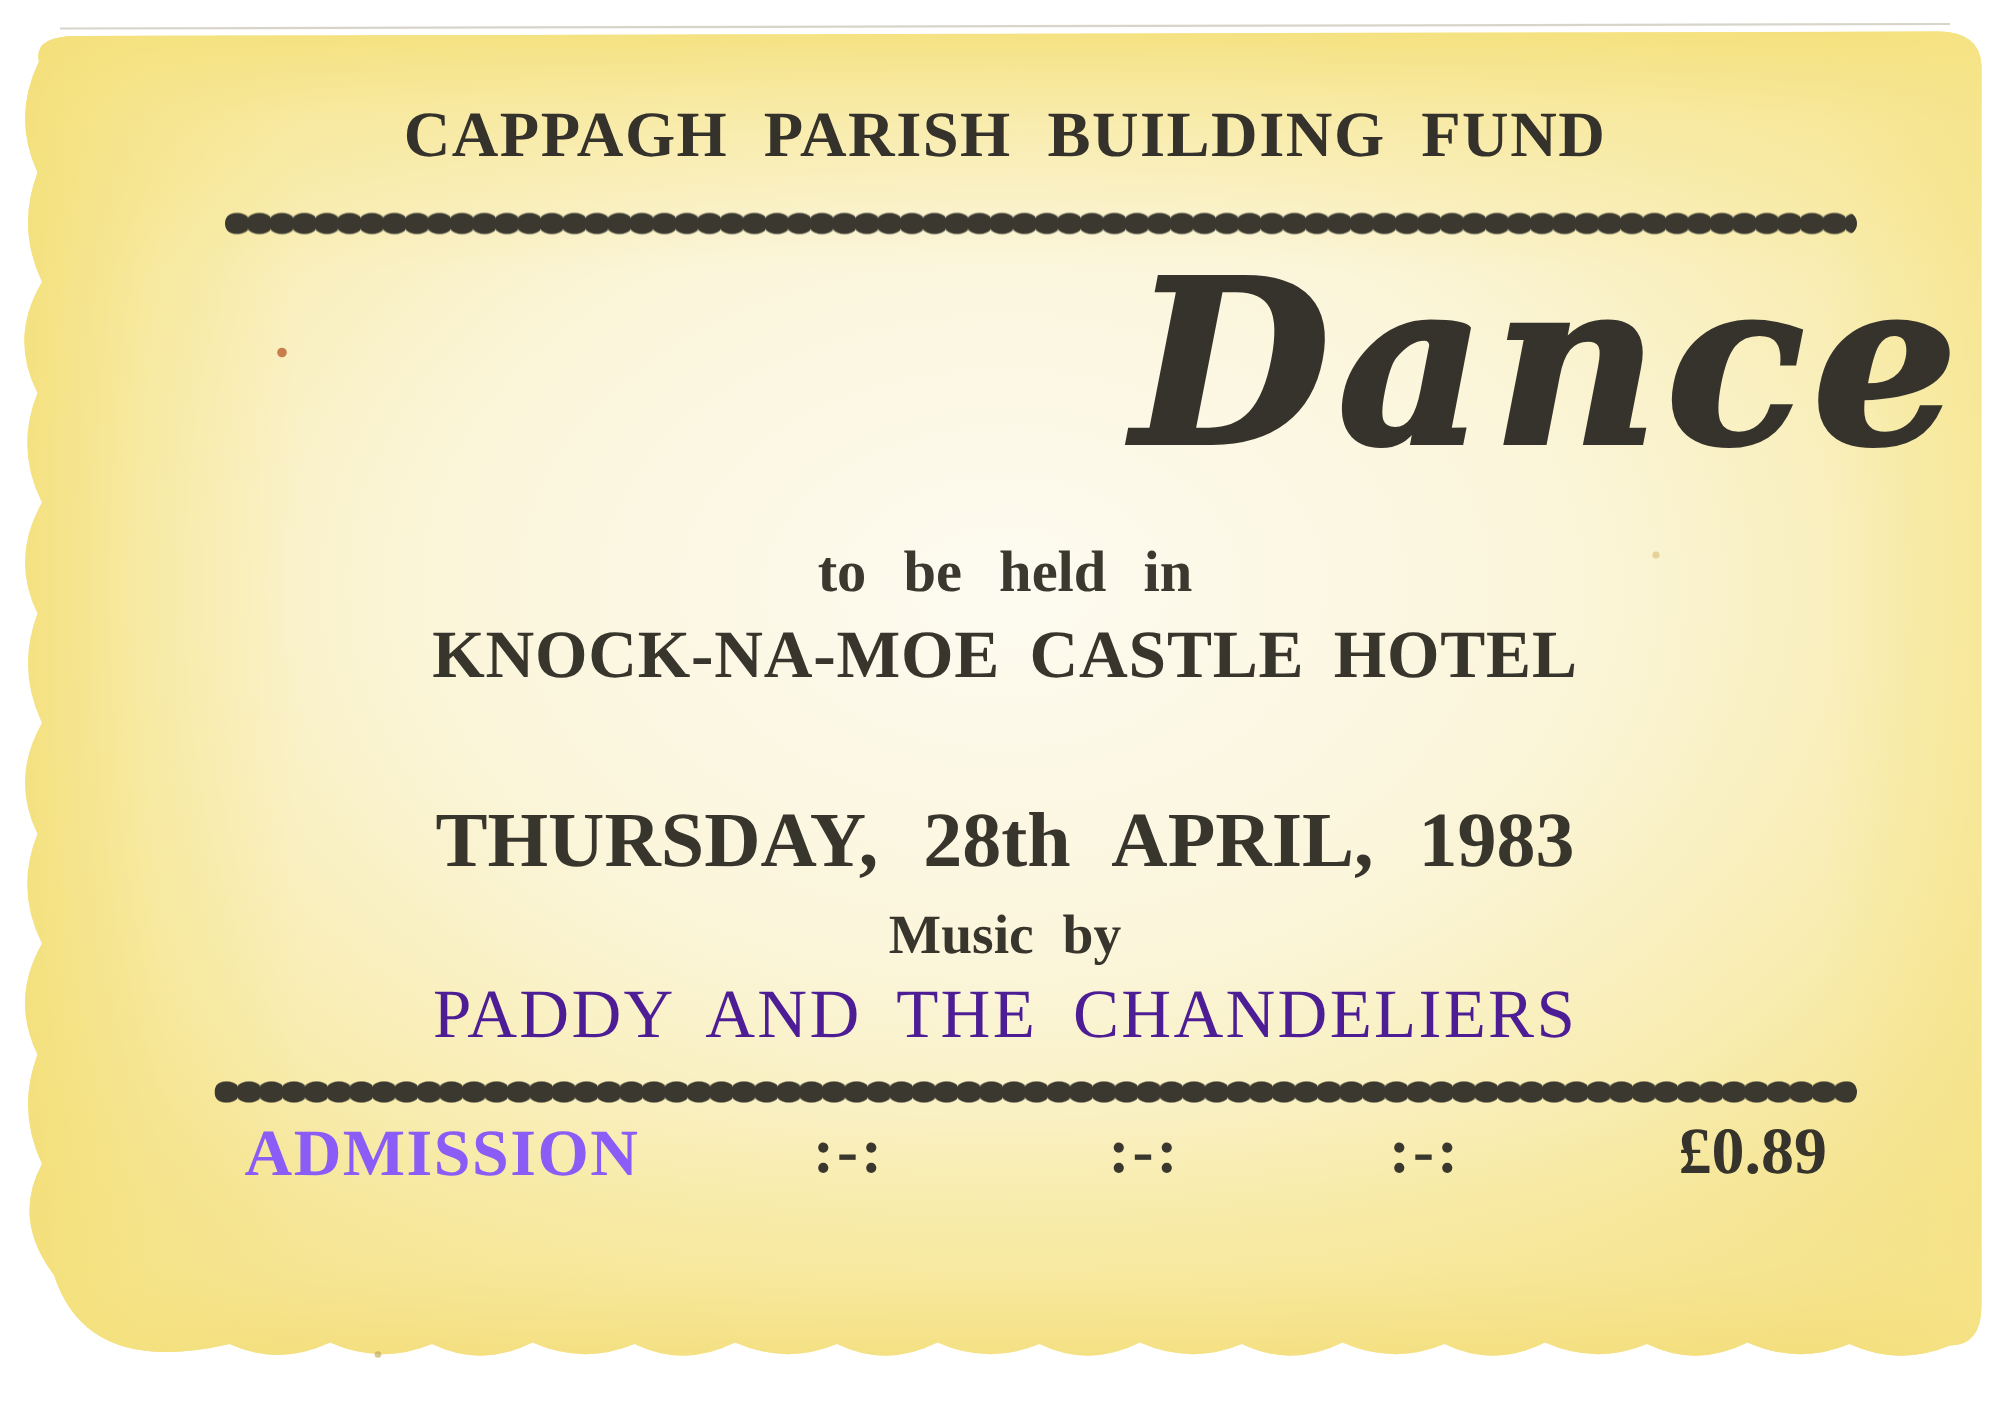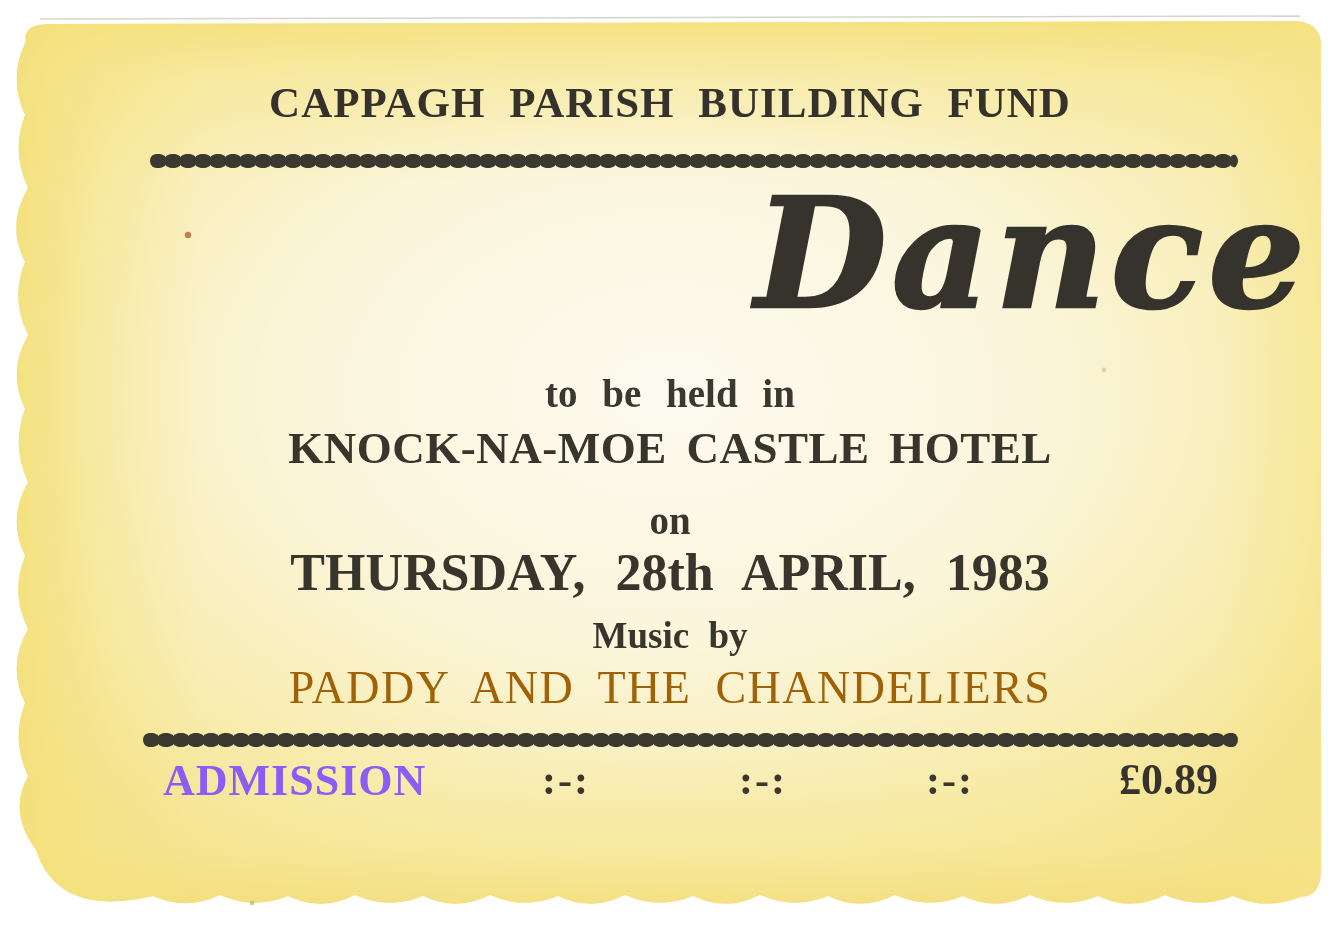--- a/index.html
+++ b/index.html
@@ -19,21 +19,21 @@
   }
   .card-svg {
     position: absolute;
     left: 0; top: 0;
     width: 1337px;
     height: 948px;
   }
   .content {
     position: absolute;
     left: 30px;
-    top: 12px;
+    top: 0;
     width: 1280px;
     height: 764px;
     color: #38352c;
   }
   .line {
     position: absolute;
     left: 0;
     width: 100%;
     text-align: center;
     line-height: 1;
@@ -98,21 +98,21 @@
     font-size: 37px;
     font-weight: bold;
     word-spacing: 10px;
   }
   .band {
     top: 653px;
     font-size: 46px;
     font-weight: normal;
     word-spacing: 11px;
     letter-spacing: 1.5px;
-    color: #a16207;
+    color: #4c1d95;
   }
   .adm-label {
     position: absolute;
     left: 133px;
     top: 747px;
     font-size: 44px;
     font-weight: bold;
     letter-spacing: 1px;
     line-height: 1;
     color: #8b5cf6;
@@ -219,21 +219,20 @@
     <div class="line org">CAPPAGH PARISH BUILDING FUND</div>
 
     <div class="rope rope1"></div>
 
     <div class="line dance">Dance</div>
 
     <div class="line venue">KNOCK-NA-MOE CASTLE HOTEL</div>
 
     <div class="line held">to be held in</div>
 
-    <div class="line on-label">on</div>
 
     <div class="line date">THURSDAY, 28th APRIL, 1983</div>
 
     <div class="line musicby">Music by</div>
 
     <div class="line band">PADDY AND THE CHANDELIERS</div>
 
     <div class="rope rope2"></div>
 
     <div class="adm-label">ADMISSION</div>

